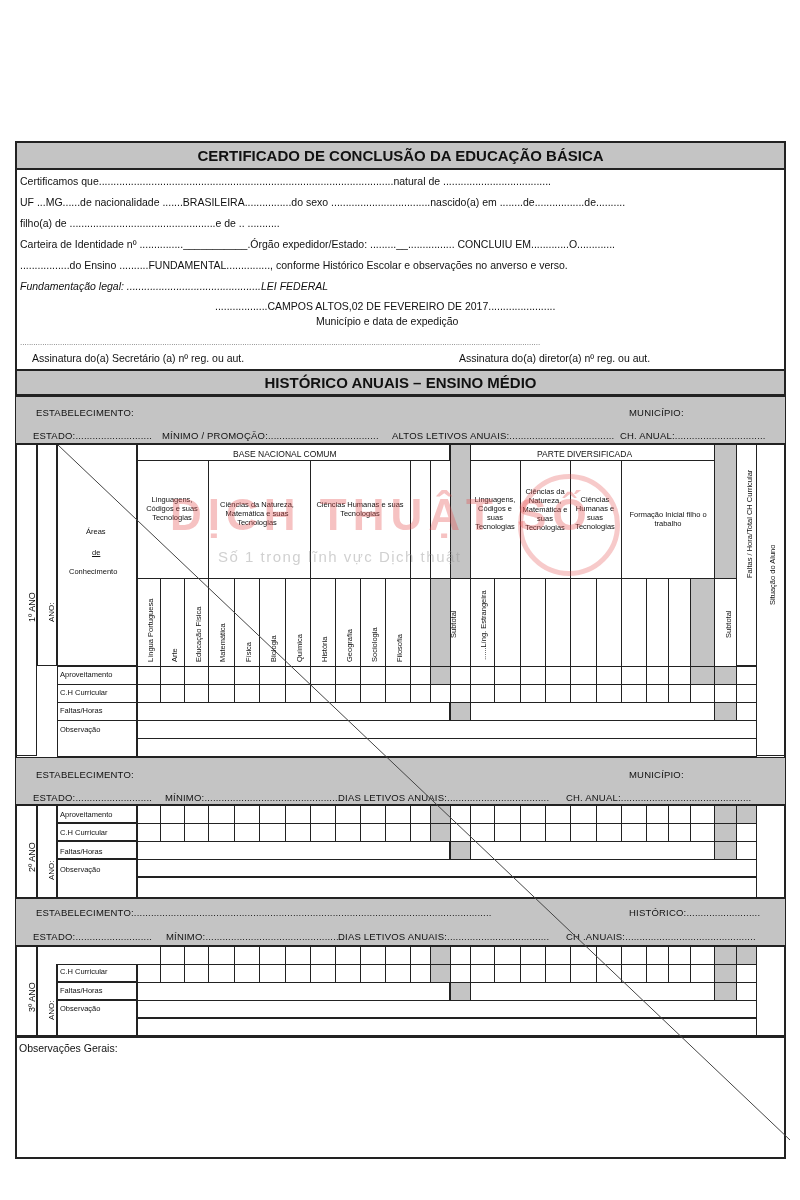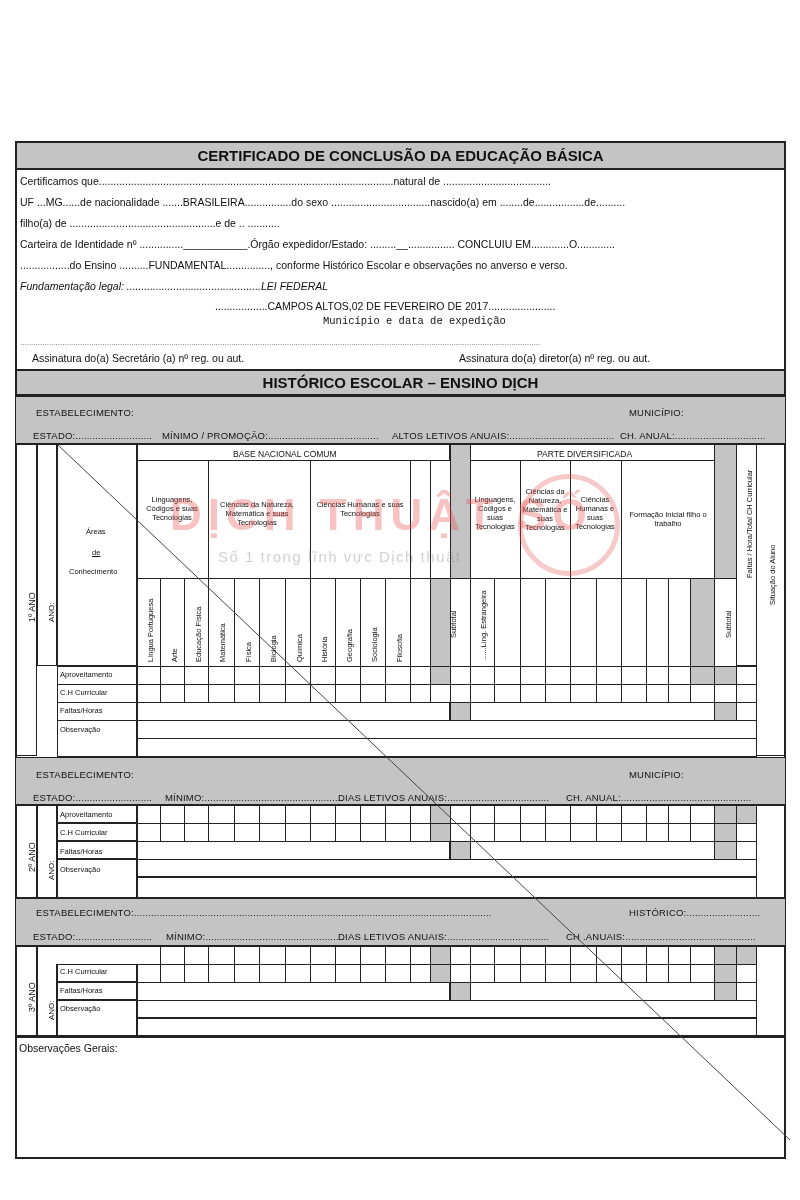--- a/index.html
+++ b/index.html
@@ -30,26 +30,26 @@
 
 <div class="title-bar t1">CERTIFICADO DE CONCLUSÃO DA EDUCAÇÃO BÁSICA</div>
 
 <div class="cert-line" style="top:175px;">Certificamos que.....................................................................................................natural de .....................................</div>
 <div class="cert-line" style="top:196px;">UF ...MG......de nacionalidade .......BRASILEIRA................do sexo ..................................nascido(a) em ........de.................de..........</div>
 <div class="cert-line" style="top:217px;">filho(a) de ..................................................e de ..                                                   ...........</div>
 <div class="cert-line" style="top:238px;">Carteira de Identidade nº  ...............___________.Órgão expedidor/Estado:  .........__................ CONCLUIU EM.............O.............</div>
 <div class="cert-line" style="top:259px;">.................do  Ensino ..........FUNDAMENTAL..............., conforme Histórico Escolar e observações  no anverso e verso.</div>
 <div class="cert-line" style="top:280px;font-style:italic;">Fundamentação legal: ..............................................LEI FEDERAL</div>
 <div class="cert-line" style="top:300px; left:215px;">..................CAMPOS ALTOS,02 DE FEVEREIRO DE 2017.......................</div>
-<div class="cert-line" style="top:315px; left:323px;font-family:Liberation Mono, monospace;">Município e data de expedição</div>
+<div class="cert-line" style="top:315px; left:316px;">Município e data de expedição</div>
 <div class="cert-line" style="top:338px; left:20px; width:560px; overflow:hidden; font-size:8px; color:#555;">..........................................................................................................................................................................................................................................</div>
 <div class="cert-line" style="top:352px; left:32px;">Assinatura do(a) Secretário (a) nº reg. ou aut.</div>
 <div class="cert-line" style="top:352px; left:459px;">Assinatura do(a) diretor(a) nº reg. ou aut.</div>
 
-<div class="title-bar t2">HISTÓRICO ESCOLAR – ENSINO DỊCH</div>
+<div class="title-bar t2">HISTÓRICO ANUAIS – ENSINO MÉDIO</div>
 
 <div class="grey" style="left:15px; top:396px; width:771px; height:48px;"></div>
 
 <div id="y1grid"></div>
 
 <div id="y1subjects"></div>
 
 <div class="grey" style="left:15px; top:757px; width:771px; height:48px;"></div>
 
 <div id="y2grid"></div>

